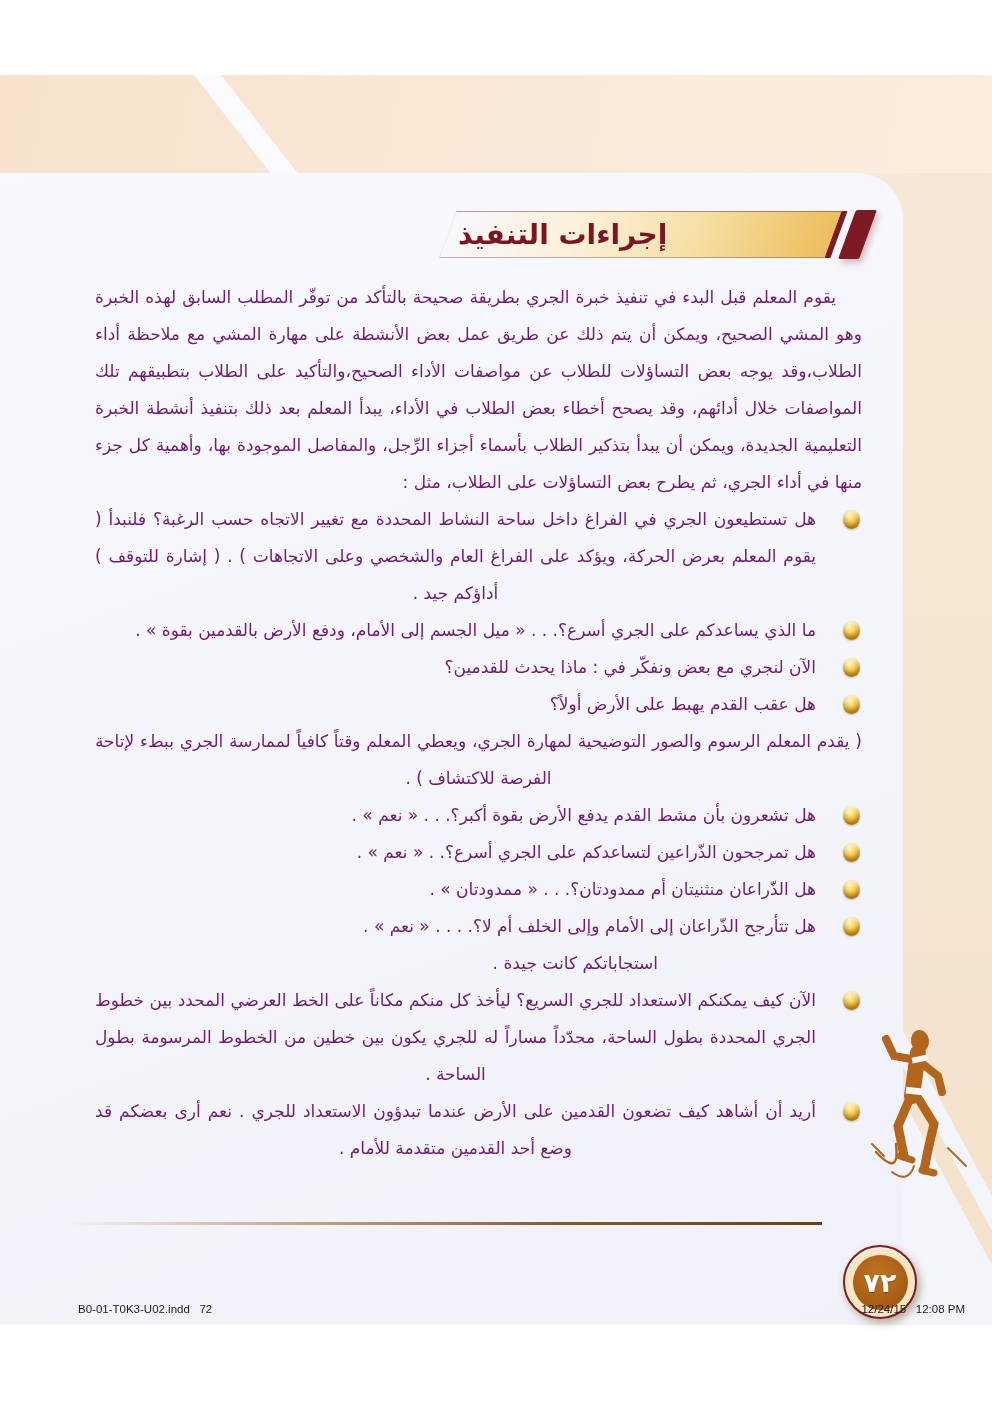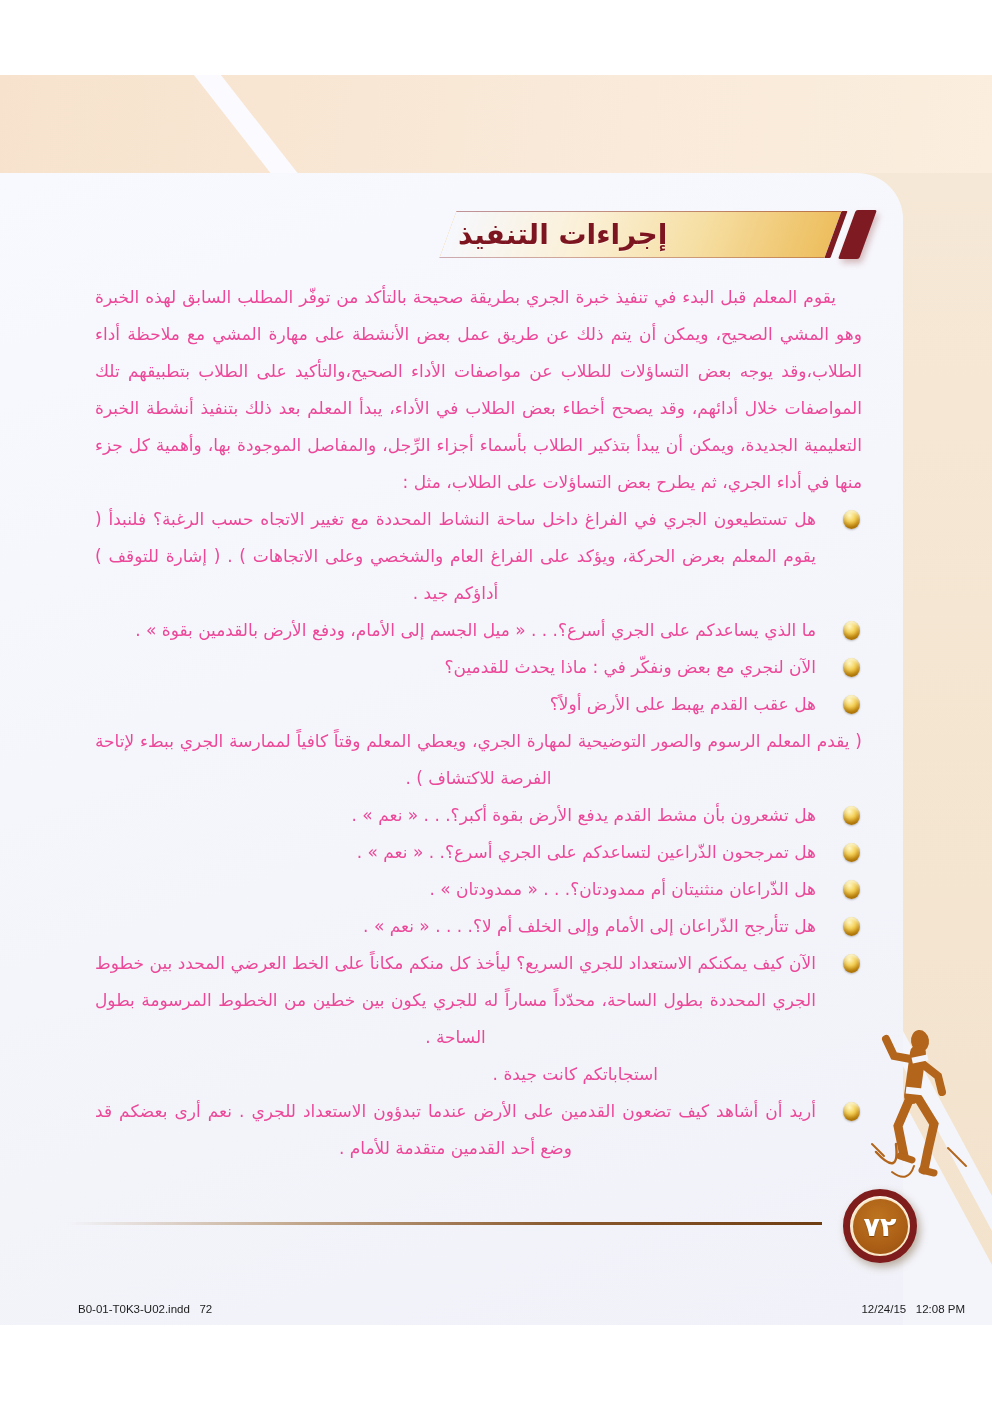--- a/index.html
+++ b/index.html
@@ -61,21 +61,21 @@
   }
   .banner-slash {
     position:absolute; left:847px; top:210px; width:21px; height:49px;
     transform:skewX(-20deg); background:#7e1b22; border-radius:2px;
     box-shadow:4px 4px 6px rgba(170,110,110,.45);
   }
 
   
   .content-area {
     position:absolute; left:95px; top:279px; width:767px;
-    direction:rtl; font-size:17px; line-height:37px; color:#ec4899;
+    direction:rtl; font-size:17px; line-height:37px; color:#701a75;
   }
   .block { position:relative; text-align:justify; }
   .block.indent-first { text-indent:26px; }
   .block.last-center { text-align:justify; text-align-last:center; }
   .block.right { text-align:right; }
   .block.cont { text-align:right; padding-right:204px; }
   .block.li { padding-right:46px; }
   .b-icon {
     position:absolute; right:2px; top:9px; width:17px; height:19px; border-radius:50%;
     background:radial-gradient(circle at 38% 28%, #fff7c4 0%, #f5d35e 35%, #d89b12 70%, #b87708 100%);
@@ -83,22 +83,22 @@
   }
 
   
   .divider {
     position:absolute; left:66px; top:1222px; width:756px; height:3px;
     background:linear-gradient(to left,#6f3d12 0%, #8a5a2e 35%, #c3a98f 70%, rgba(255,255,255,0) 100%);
   }
 
   
   .badge {
-    position:absolute; left:843px; top:1189px; width:74px; height:74px; border-radius:50%;
-    background:#f8e6c4; border:7px solid #7f1d1d;
+    position:absolute; left:843px; top:1245px; width:74px; height:74px; border-radius:50%;
+    background:#f8e6c4; border:2px solid #7f1d1d;
     box-shadow:3px 4px 8px rgba(110,80,40,.45), inset 0 1px 2px #fff;
     display:flex; align-items:center; justify-content:center;
   }
   .badge-inner {
     width:55px; height:55px; border-radius:50%;
     background:radial-gradient(circle at 45% 35%, #bd741f 0%, #ab5f16 60%, #964e0e 100%);
     display:flex; align-items:center; justify-content:center;
   }
   .badge-num { color:#ffffff; font-weight:bold; font-size:27px; line-height:1;
     text-shadow:0 1px 1px rgba(90,45,0,.6); }
@@ -139,22 +139,22 @@
     <div class="block indent-first"><span>يقوم المعلم قبل البدء في تنفيذ خبرة الجري بطريقة صحيحة بالتأكد من توفّر المطلب السابق لهذه الخبرة وهو المشي الصحيح، ويمكن أن يتم ذلك عن طريق عمل بعض الأنشطة على مهارة المشي مع ملاحظة أداء الطلاب،وقد يوجه بعض التساؤلات للطلاب عن مواصفات الأداء الصحيح،والتأكيد على الطلاب بتطبيقهم تلك المواصفات خلال أدائهم، وقد يصحح أخطاء بعض الطلاب في الأداء، يبدأ المعلم بعد ذلك بتنفيذ أنشطة الخبرة التعليمية الجديدة، ويمكن أن يبدأ بتذكير الطلاب بأسماء أجزاء الرِّجل، والمفاصل الموجودة بها، وأهمية كل جزء منها في أداء الجري، ثم يطرح بعض التساؤلات على الطلاب، مثل :</span></div>
     <div class="block li last-center"><span class="b-icon"></span><span>هل تستطيعون الجري في الفراغ داخل ساحة النشاط المحددة مع تغيير الاتجاه حسب الرغبة؟ فلنبدأ ( يقوم المعلم بعرض الحركة، ويؤكد على الفراغ العام والشخصي وعلى الاتجاهات ) . ( إشارة للتوقف ) أداؤكم جيد .</span></div>
     <div class="block li right"><span class="b-icon"></span><span>ما الذي يساعدكم على الجري أسرع؟. . . « ميل الجسم إلى الأمام، ودفع الأرض بالقدمين بقوة » .</span></div>
     <div class="block li right"><span class="b-icon"></span><span>الآن لنجري مع بعض ونفكّر في : ماذا يحدث للقدمين؟</span></div>
     <div class="block li right"><span class="b-icon"></span><span>هل عقب القدم يهبط على الأرض أولاً؟</span></div>
     <div class="block last-center"><span>( يقدم المعلم الرسوم والصور التوضيحية لمهارة الجري، ويعطي المعلم وقتاً كافياً لممارسة الجري ببطء لإتاحة الفرصة للاكتشاف ) .</span></div>
     <div class="block li right"><span class="b-icon"></span><span>هل تشعرون بأن مشط القدم يدفع الأرض بقوة أكبر؟. . . « نعم » .</span></div>
     <div class="block li right"><span class="b-icon"></span><span>هل تمرجحون الذّراعين لتساعدكم على الجري أسرع؟. . « نعم » .</span></div>
     <div class="block li right"><span class="b-icon"></span><span>هل الذّراعان منثنيتان أم ممدودتان؟. . . « ممدودتان » .</span></div>
     <div class="block li right"><span class="b-icon"></span><span>هل تتأرجح الذّراعان إلى الأمام وإلى الخلف أم لا؟. . . . « نعم » .</span></div>
+    <div class="block cont"><span>استجاباتكم كانت جيدة .</span></div>
     <div class="block li last-center"><span class="b-icon"></span><span>الآن كيف يمكنكم الاستعداد للجري السريع؟ ليأخذ كل منكم مكاناً على الخط العرضي المحدد بين خطوط الجري المحددة بطول الساحة، محدّداً مساراً له للجري يكون بين خطين من الخطوط المرسومة بطول الساحة .</span></div>
-    <div class="block cont"><span>استجاباتكم كانت جيدة .</span></div>
     <div class="block li last-center"><span class="b-icon"></span><span>أريد أن أشاهد كيف تضعون القدمين على الأرض عندما تبدؤون الاستعداد للجري . نعم أرى بعضكم قد وضع أحد القدمين متقدمة للأمام .</span></div>
   </div>
 
 <div class="divider"></div>
 <div class="badge">
   <div class="badge-inner">
     <span class="badge-num">٧٢</span>
   </div>
 </div>
 

